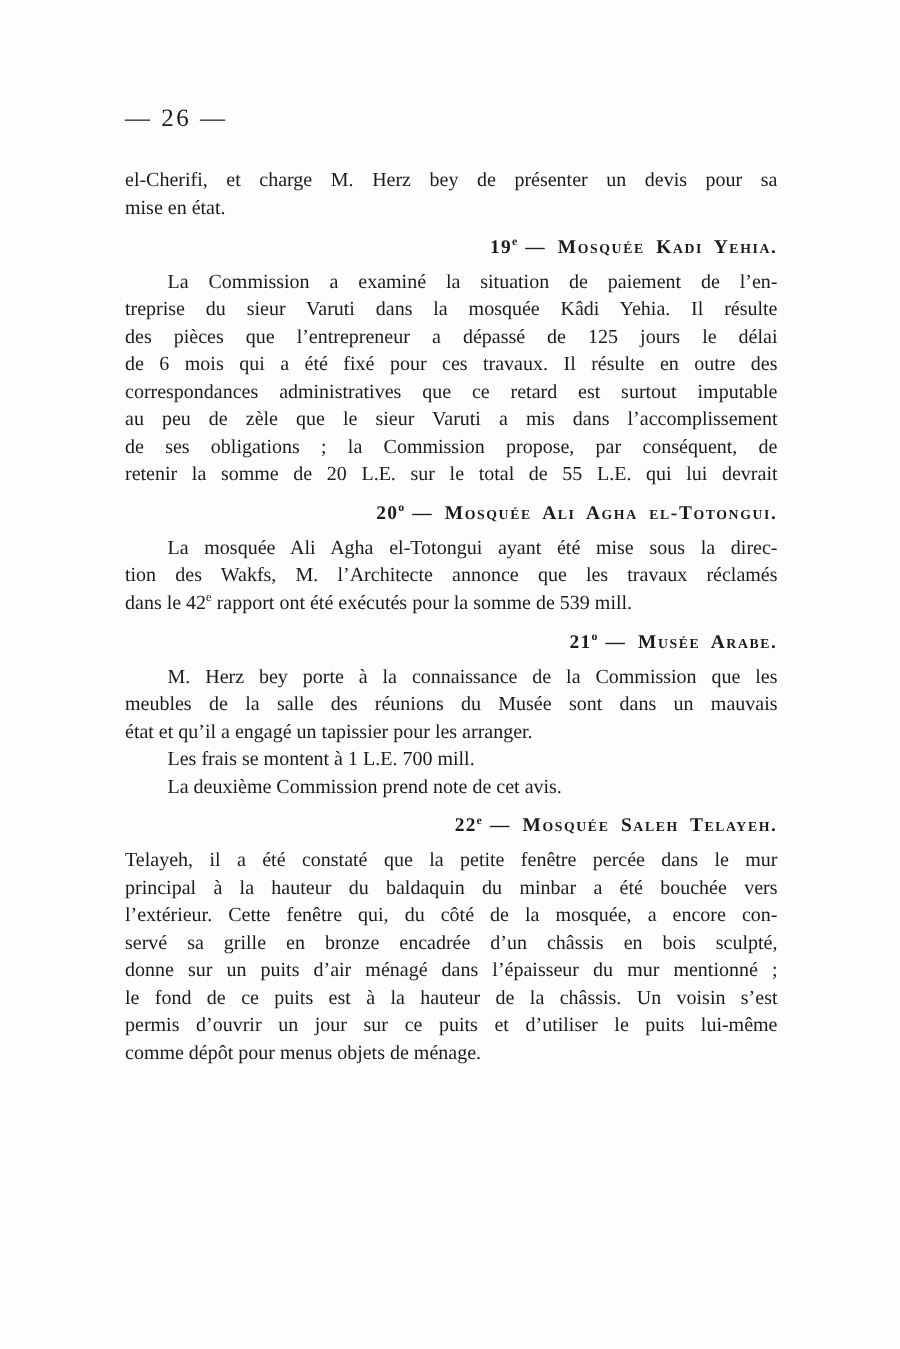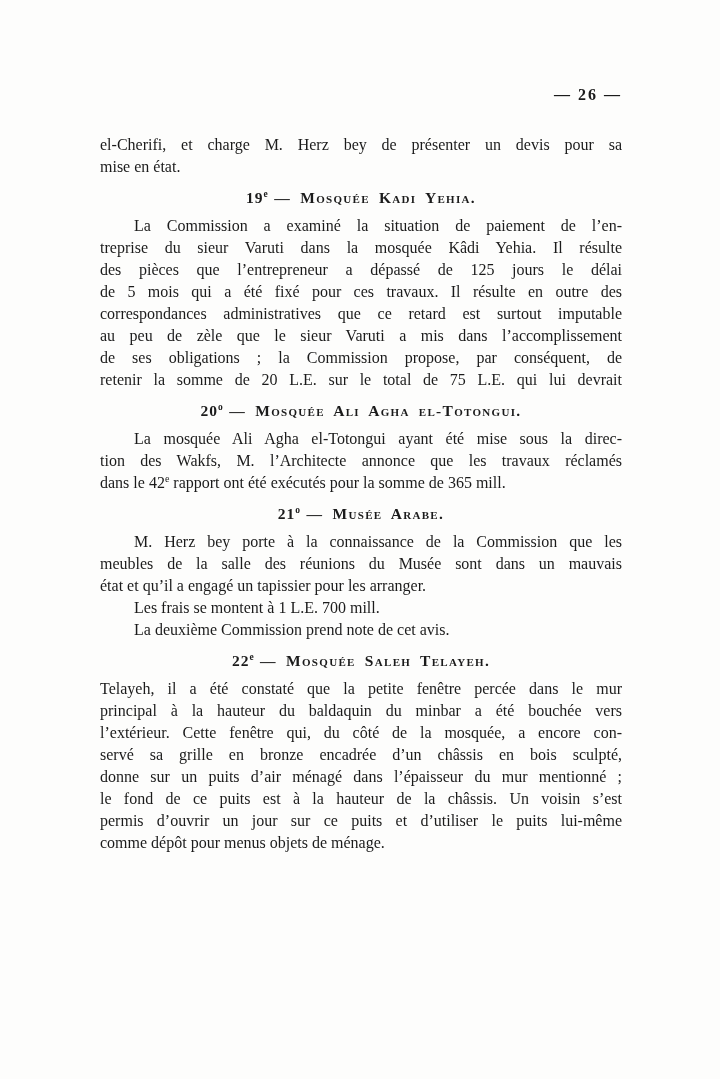--- a/index.html
+++ b/index.html
@@ -18,23 +18,23 @@
   }
   .text-col {
     position: absolute;
     left: 100px;
     top: 0;
     width: 522px;
   }
   .pagenum {
     margin-top: 84px;
     margin-bottom: 28px;
-    text-align: right;
-    font-size: 16px;
-    font-weight: bold;
+    text-align: left;
+    font-size: 20px;
+    font-weight: normal;
     letter-spacing: 2px;
     line-height: 22px;
   }
   .para {
     margin: 0;
     padding: 0;
     font-size: 16px;
     line-height: 22px;
   }
   .line {
@@ -44,21 +44,21 @@
     white-space: normal;
   }
   .line.last {
     text-align-last: auto;
   }
   .line.ind {
     text-indent: 34px;
   }
   .heading {
     margin: 10px 0 7px 0;
-    text-align: center;
+    text-align: right;
     font-size: 15.5px;
     font-weight: bold;
     line-height: 20px;
     letter-spacing: 0.5px;
   }
   .hnum {
     letter-spacing: 1px;
   }
   .hsup {
     font-size: 9.5px;
@@ -89,33 +89,33 @@
       <span class="line">el-Cherifi, et charge M. Herz bey de présenter un devis pour sa</span>
       <span class="line last">mise en état.</span>
     </p>
 
     <h2 class="heading"><span class="hnum">19</span><sup class="hsup">e</sup><span class="htitle">— Mosquée Kadi Yehia.</span></h2>
 
     <p class="para">
       <span class="line ind">La Commission a examiné la situation de paiement de l’en-</span>
       <span class="line">treprise du sieur Varuti dans la mosquée Kâdi Yehia. Il résulte</span>
       <span class="line">des pièces que l’entrepreneur a dépassé de 125 jours le délai</span>
-      <span class="line">de 5 mois qui a été fixé pour ces travaux. Il résulte en outre des</span>
+      <span class="line">de 6 mois qui a été fixé pour ces travaux. Il résulte en outre des</span>
       <span class="line">correspondances administratives que ce retard est surtout imputable</span>
       <span class="line">au peu de zèle que le sieur Varuti a mis dans l’accomplissement</span>
       <span class="line">de ses obligations ; la Commission propose, par conséquent, de</span>
-      <span class="line">retenir la somme de 20 L.E. sur le total de 75 L.E. qui lui devrait</span>
+      <span class="line">retenir la somme de 20 L.E. sur le total de 55 L.E. qui lui devrait</span>
     </p>
 
     <h2 class="heading"><span class="hnum">20</span><sup class="hsup">o</sup><span class="htitle">— Mosquée Ali Agha el-Totongui.</span></h2>
 
     <p class="para">
       <span class="line ind">La mosquée Ali Agha el-Totongui ayant été mise sous la direc-</span>
       <span class="line">tion des Wakfs, M. l’Architecte annonce que les travaux réclamés</span>
-      <span class="line last"><span>dans le 42</span><sup class="tsup">e</sup><span> rapport ont été exécutés pour la somme de 365 mill.</span></span>
+      <span class="line last"><span>dans le 42</span><sup class="tsup">e</sup><span> rapport ont été exécutés pour la somme de 539 mill.</span></span>
     </p>
 
     <h2 class="heading"><span class="hnum">21</span><sup class="hsup">o</sup><span class="htitle">— Musée Arabe.</span></h2>
 
     <p class="para">
       <span class="line ind">M. Herz bey porte à la connaissance de la Commission que les</span>
       <span class="line">meubles de la salle des réunions du Musée sont dans un mauvais</span>
       <span class="line last">état et qu’il a engagé un tapissier pour les arranger.</span>
     </p>
 

